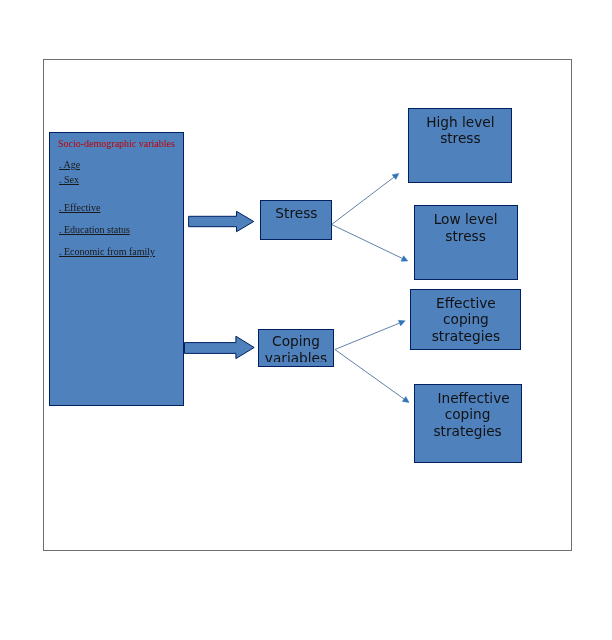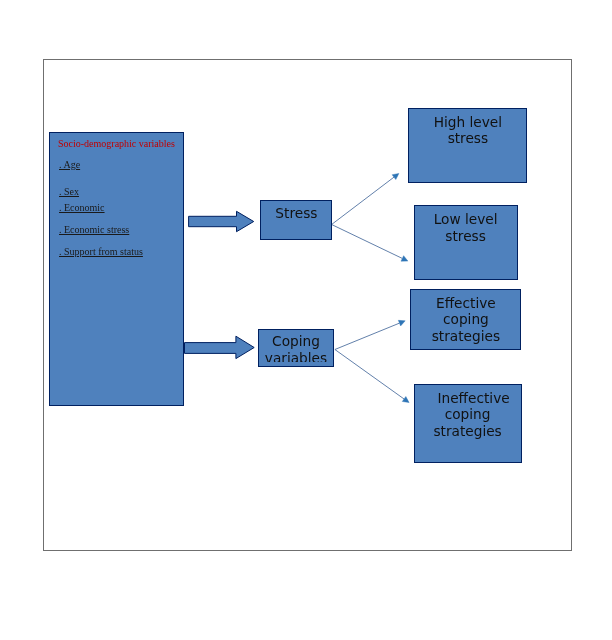--- a/index.html
+++ b/index.html
@@ -8,21 +8,21 @@
 #stage{position:relative;width:612px;height:640px;background:#ffffff;}
 #frame{position:absolute;left:43px;top:59px;width:529px;height:492px;
   border:1px solid #6f6f6f;box-sizing:border-box;background:#ffffff;}
 .box{position:absolute;background:#4F81BD;border:1px solid #002060;box-sizing:border-box;overflow:hidden;}
 #leftbox{left:49px;top:132px;width:135px;height:274px;}
 .lb-title{position:absolute;left:8px;top:5px;font-family:"Liberation Serif",serif;font-size:10px;color:#C00000;white-space:nowrap;}
 .lb-item{position:absolute;left:9px;font-family:"Liberation Serif",serif;font-size:10px;color:#1a1a1a;white-space:nowrap;text-decoration:underline;}
 .sbox{font-family:"DejaVu Sans",sans-serif;font-size:13.7px;color:#111111;text-align:center;line-height:16.6px;}
 #stress{left:260.4px;top:200px;width:72px;height:40px;}
 #coping{left:258px;top:329px;width:76px;height:38px;}
-#b1{left:408.4px;top:108.1px;width:119px;height:75px;}
+#b1{left:408.4px;top:108.1px;width:104px;height:75px;}
 #b2{left:413.6px;top:205.3px;width:104px;height:74.5px;text-align:center;}
 #b3{left:410.4px;top:289.3px;width:111px;height:61px;}
 #b4{left:413.6px;top:384.3px;width:108px;height:78.5px;}
 .sbox .txt{display:block;}
 #stress .txt:first-child{padding-top:3.6px;}
 #coping .clip{height:32.2px;overflow:hidden;}
 #coping .clip .txt:first-child{padding-top:3.3px;}
 #b1 .txt:first-child{padding-top:4.5px;}
 #b2 .txt:first-child{padding-top:5px;}
 #b3 .txt:first-child{padding-top:4.4px;}
@@ -52,24 +52,24 @@
     </g>
     <g>
       <line stroke="#46699B" stroke-width="0.85" x1="334.9" y1="349.5" x2="404.06" y2="398.99"></line>
       <path fill="#2E75B6" stroke="#2E75B6" stroke-width="0.4" d="M409.10,402.60 L402.28,401.47 L405.83,396.51 Z"></path>
     </g>
   </svg>
 
   <div class="box" id="leftbox">
     <div class="lb-title">Socio-demographic variables</div>
     <div class="lb-item" style="top:25.7px">. Age</div>
-    <div class="lb-item" style="top:53px">. Sex</div>
-    <div class="lb-item" style="top:69.2px">. Economic</div>
-    <div class="lb-item" style="top:90.9px">. Economic stress</div>
-    <div class="lb-item" style="top:112.7px">. Support from status</div>
+    <div class="lb-item" style="top:41px">. Sex</div>
+    <div class="lb-item" style="top:69.2px">. Effective</div>
+    <div class="lb-item" style="top:90.9px">. Education status</div>
+    <div class="lb-item" style="top:112.7px">. Economic from family</div>
   </div>
 
   <div class="box sbox" id="stress">
     <span class="txt">Stress</span>
   </div>
 
   <div class="box sbox" id="coping">
     <div class="clip">
       <span class="txt">Coping</span>
       <span class="txt">variables</span>

